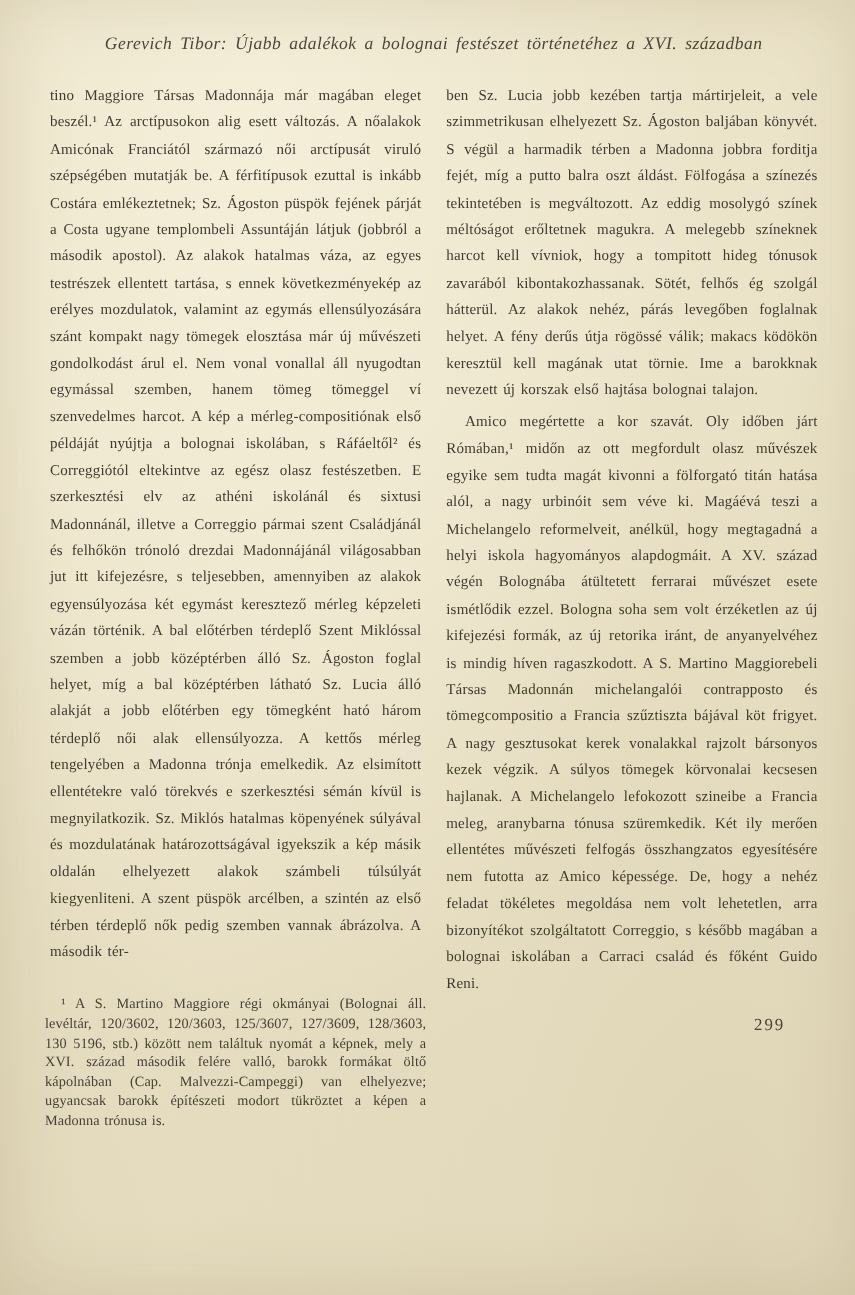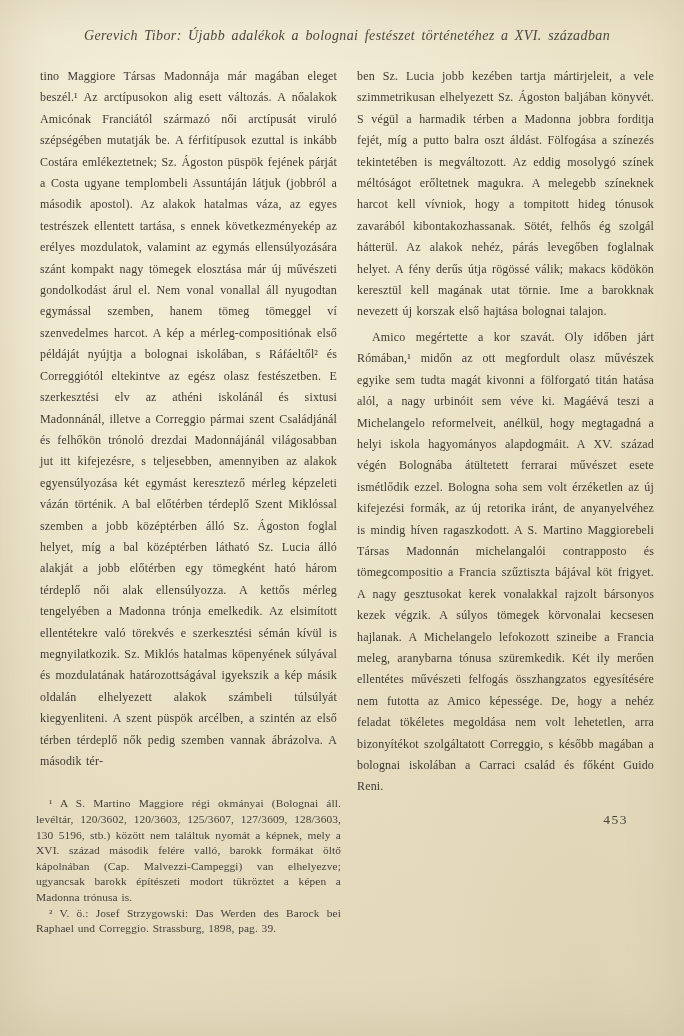--- a/index.html
+++ b/index.html
@@ -81,24 +81,23 @@
 <div class="page">
 
   <div class="running-header">Gerevich Tibor: Újabb adalékok a bolognai festészet történetéhez a XVI. században</div>
 
   <div class="columns">
 
     <div class="col">
       <p class="body-text">tino Maggiore Társas Madonnája már magában eleget beszél.¹ Az arctípusokon alig esett változás. A nőalakok Amicónak Franciától származó női arctípusát viruló szépségében mutatják be. A férfitípusok ezuttal is inkább Costára emlékeztetnek; Sz. Ágoston püspök fejének párját a Costa ugyane templombeli Assuntáján látjuk (jobbról a második apostol). Az alakok hatalmas váza, az egyes testrészek ellentett tartása, s ennek következményekép az erélyes mozdulatok, valamint az egymás ellensúlyozására szánt kompakt nagy tömegek elosztása már új művészeti gondolkodást árul el. Nem vonal vonallal áll nyugodtan egymással szemben, hanem tömeg tömeggel ví szenvedelmes harcot. A kép a mérleg-compositiónak első példáját nyújtja a bolognai iskolában, s Ráfáeltől² és Correggiótól eltekintve az egész olasz festészetben. E szerkesztési elv az athéni iskolánál és sixtusi Madonnánál, illetve a Correggio pármai szent Családjánál és felhőkön trónoló drezdai Madonnájánál világosabban jut itt kifejezésre, s teljesebben, amennyiben az alakok egyensúlyozása két egymást keresztező mérleg képzeleti vázán történik. A bal előtérben térdeplő Szent Miklóssal szemben a jobb középtérben álló Sz. Ágoston foglal helyet, míg a bal középtérben látható Sz. Lucia álló alakját a jobb előtérben egy tömegként ható három térdeplő női alak ellensúlyozza. A kettős mérleg tengelyében a Madonna trónja emelkedik. Az elsimított ellentétekre való törekvés e szerkesztési sémán kívül is megnyilatkozik. Sz. Miklós hatalmas köpenyének súlyával és mozdulatának határozottságával igyekszik a kép másik oldalán elhelyezett alakok számbeli túlsúlyát kiegyenliteni. A szent püspök arcélben, a szintén az első térben térdeplő nők pedig szemben vannak ábrázolva. A második tér-</p>
       <div class="footnotes">
         <p>¹ A S. Martino Maggiore régi okmányai (Bolognai áll. levéltár, 120/3602, 120/3603, 125/3607, 127/3609, 128/3603, 130 5196, stb.) között nem találtuk nyomát a képnek, mely a XVI. század második felére valló, barokk formákat öltő kápolnában (Cap. Malvezzi-Campeggi) van elhelyezve; ugyancsak barokk építészeti modort tükröztet a képen a Madonna trónusa is.</p>
-        <p>² V. ö.: Josef Strzygowski: Das Werden des Barock bei Raphael und Correggio. Strassburg, 1898, pag. 39.</p>
       </div>
     </div>
 
     <div class="col">
       <p class="body-text">ben Sz. Lucia jobb kezében tartja mártirjeleit, a vele szimmetrikusan elhelyezett Sz. Ágoston baljában könyvét. S végül a harmadik térben a Madonna jobbra forditja fejét, míg a putto balra oszt áldást. Fölfogása a színezés tekintetében is megváltozott. Az eddig mosolygó színek méltóságot erőltetnek magukra. A melegebb színeknek harcot kell vívniok, hogy a tompitott hideg tónusok zavarából kibontakozhassanak. Sötét, felhős ég szolgál hátterül. Az alakok nehéz, párás levegőben foglalnak helyet. A fény derűs útja rögössé válik; makacs ködökön keresztül kell magának utat törnie. Ime a barokknak nevezett új korszak első hajtása bolognai talajon.</p>
       <p class="body-text indent">Amico megértette a kor szavát. Oly időben járt Rómában,¹ midőn az ott megfordult olasz művészek egyike sem tudta magát kivonni a fölforgató titán hatása alól, a nagy urbinóit sem véve ki. Magáévá teszi a Michelangelo reformelveit, anélkül, hogy megtagadná a helyi iskola hagyományos alapdogmáit. A XV. század végén Bolognába átültetett ferrarai művészet esete ismétlődik ezzel. Bologna soha sem volt érzéketlen az új kifejezési formák, az új retorika iránt, de anyanyelvéhez is mindig híven ragaszkodott. A S. Martino Maggiorebeli Társas Madonnán michelangalói contrapposto és tömegcompositio a Francia szűztiszta bájával köt frigyet. A nagy gesztusokat kerek vonalakkal rajzolt bársonyos kezek végzik. A súlyos tömegek körvonalai kecsesen hajlanak. A Michelangelo lefokozott szineibe a Francia meleg, aranybarna tónusa szüremkedik. Két ily merően ellentétes művészeti felfogás összhangzatos egyesítésére nem futotta az Amico képessége. De, hogy a nehéz feladat tökéletes megoldása nem volt lehetetlen, arra bizonyítékot szolgáltatott Correggio, s később magában a bolognai iskolában a Carraci család és főként Guido Reni.</p>
-      <div class="page-number">453</div>
+      <div class="page-number">299</div>
     </div>
 
   </div>
 </div>
 
 </body></html>

